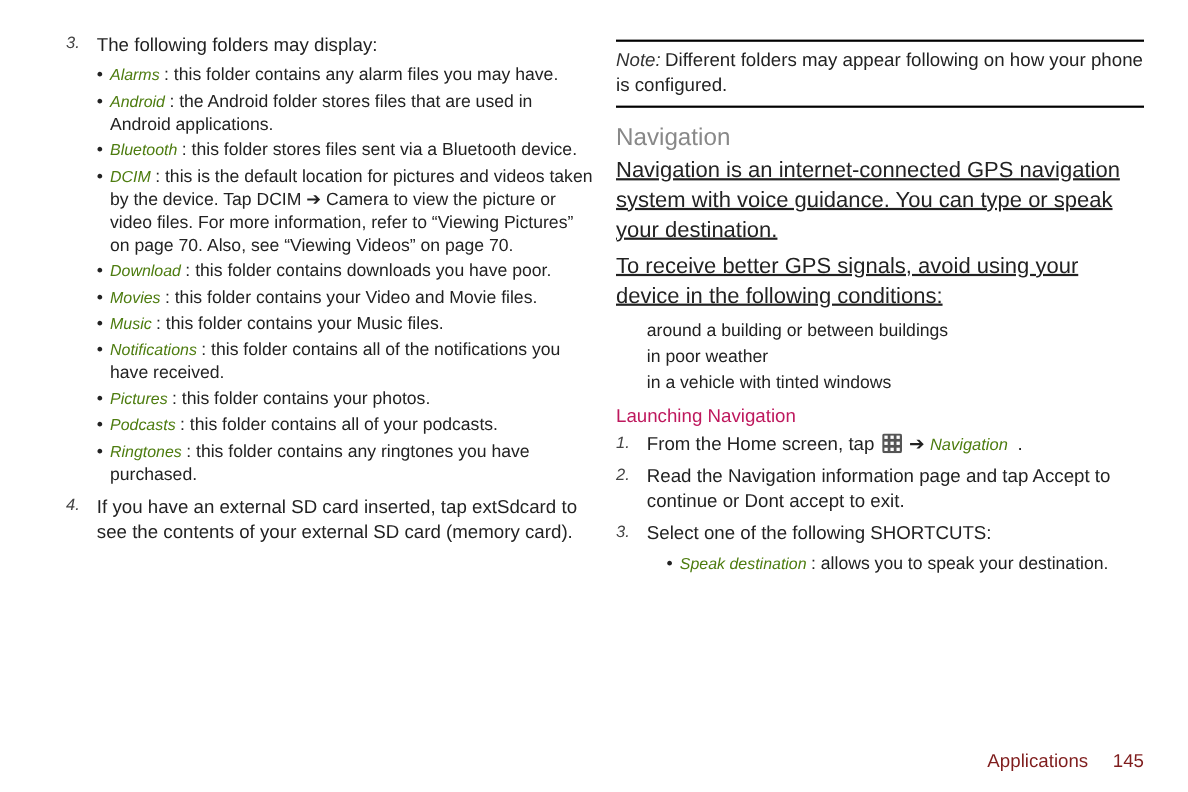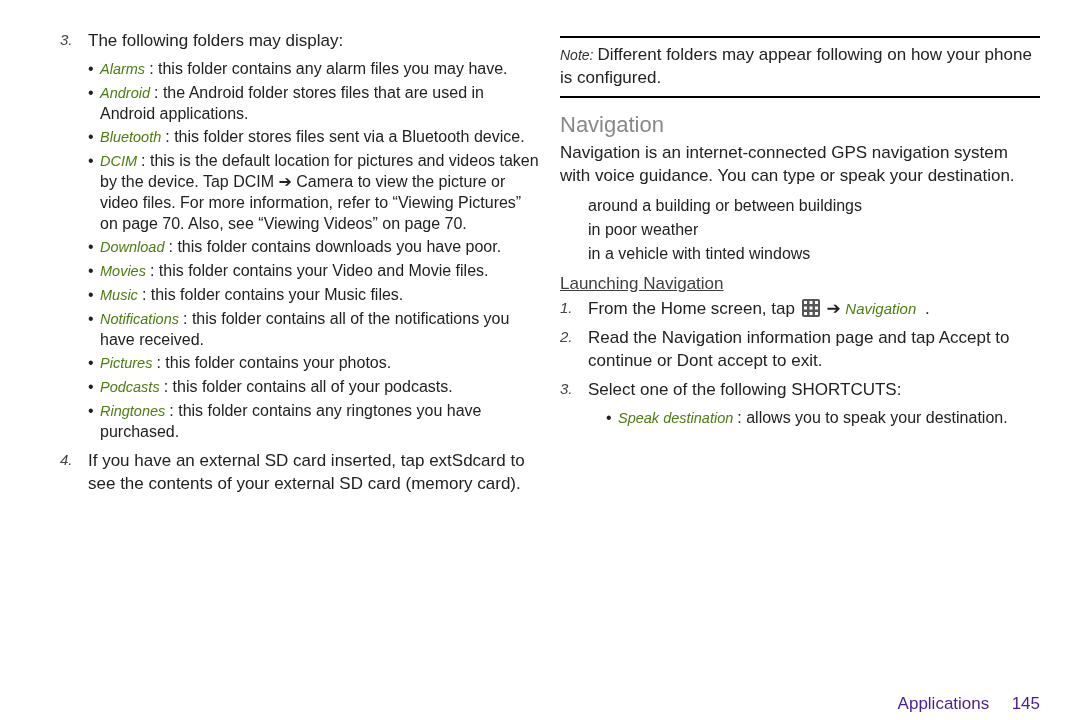--- a/index.html
+++ b/index.html
@@ -80,63 +80,63 @@
   .note-block {
     border-top: 2px solid #000;
     border-bottom: 2px solid #000;
     padding: 6px 0;
     margin: 6px 0 14px 0;
     font-size: 17px;
     line-height: 1.35;
   }
   .note-label {
     font-style: italic;
-    font-size: 14px;
+    font-size: 17px;
     color: #333;
     padding-right: 4px;
   }
 
   .sec-head {
     font-size: 22px;
     color: #888;
     margin: 6px 0 4px 0;
   }
   .sub-head {
     font-size: 17px;
-    color: #404040;
+    color: #be185d;
     margin: 8px 0 4px 0;
-    text-decoration: underline;
   }
   .para {
-    font-size: 17px;
+    font-size: 20px;
     line-height: 1.35;
     margin-bottom: 6px;
+    text-decoration: underline;
   }
 
   .plain-list {
     margin: 2px 0 6px 28px;
     font-size: 16px;
     line-height: 1.5;
   }
 
   .apps-icon {
     display: inline-block;
     width: 18px;
     height: 18px;
     vertical-align: -3px;
     margin: 0 2px;
   }
   .apps-icon svg { width: 18px; height: 18px; }
 
   .footer {
     position: absolute;
-    bottom: 6px;
+    bottom: 18px;
     right: 40px;
     font-size: 17px;
-    color: #4c1d95;
+    color: #7f1d1d;
   }
   .footer .pg {
     display: inline-block;
     width: 46px;
     text-align: right;
   }
 </style>
 </head>
 <body>
 
@@ -224,20 +224,21 @@
 
   <div class="col col-right">
 
     <div class="note-block">
       <span class="note-label">Note:</span><span>Different folders may appear following on how your phone is configured.</span>
     </div>
 
     <div class="sec-head">Navigation</div>
 
     <div class="para">Navigation is an internet-connected GPS navigation system with voice guidance. You can type or speak your destination.</div>
+    <div class="para">To receive better GPS signals, avoid using your device in the following conditions:</div>
 
     <div class="plain-list">
       <div>around a building or between buildings</div>
       <div>in poor weather</div>
       <div>in a vehicle with tinted windows</div>
     </div>
 
     <div class="sub-head">Launching Navigation</div>
 
     <div class="num-item">

